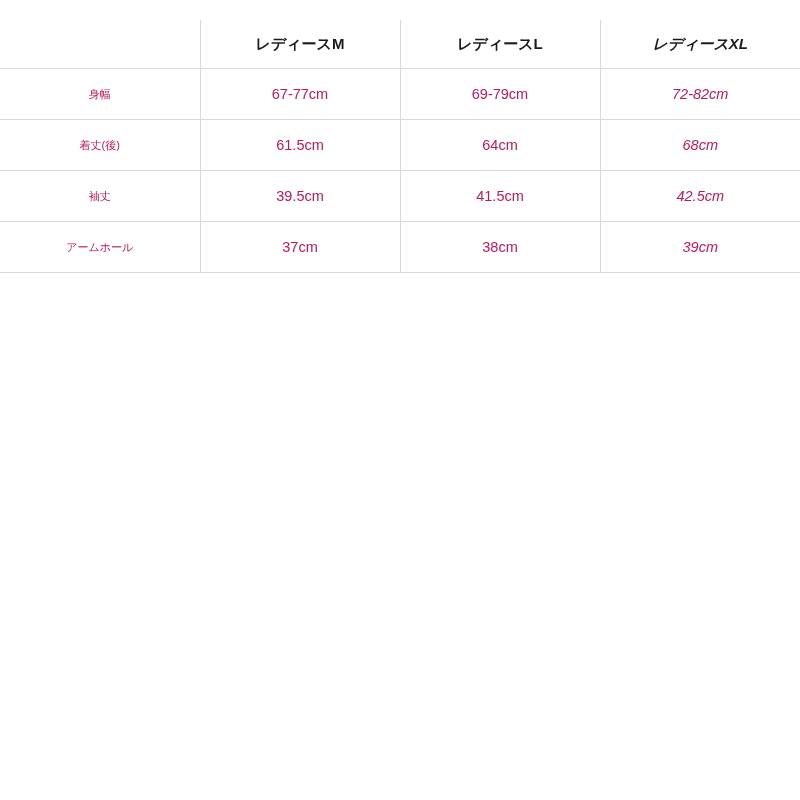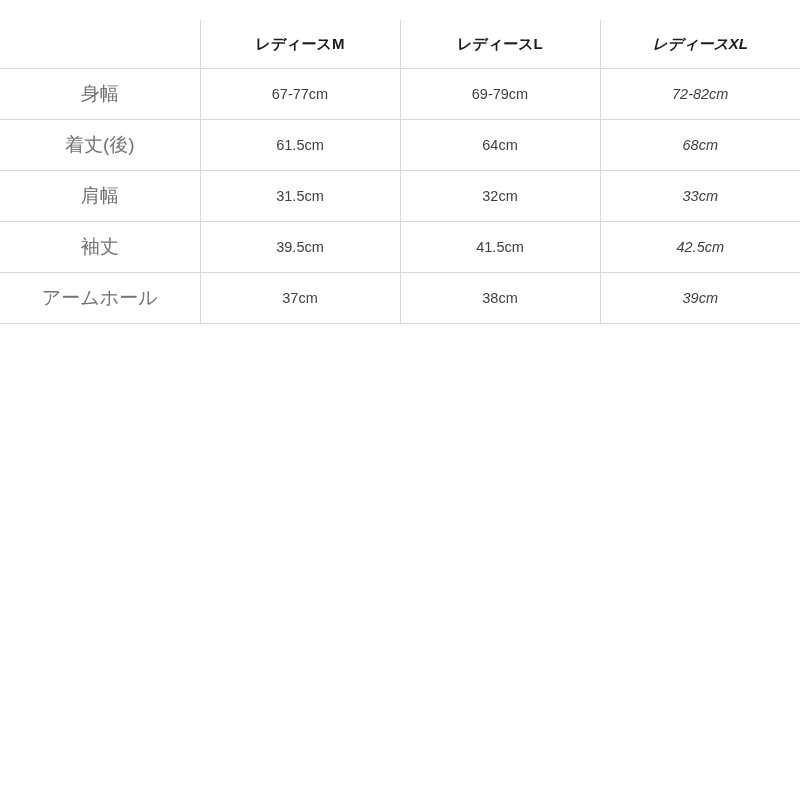--- a/index.html
+++ b/index.html
@@ -27,21 +27,21 @@
     border-collapse: collapse;
     table-layout: fixed;
   }
   .size-table th,
   .size-table td {
     border: 1px solid #d8d8d8;
     text-align: center;
     vertical-align: middle;
     font-size: 14.5px;
     font-weight: normal;
-    color: #404040;
+    color: #be185d;
     height: 50px;
     padding: 0;
   }
   .size-table col.label-col { width: 200px; }
   .size-table col.data-col { width: 200px; }
 
   .size-table thead th {
     height: 48px;
     font-weight: bold;
     font-size: 15px;
@@ -51,22 +51,22 @@
   .size-table thead th.corner {
     border-top: none;
     border-left: none;
   }
   .size-table thead th.head-cell {
     border-top: none;
   }
   .size-table tbody th.row-label {
     border-left: none;
     font-weight: normal;
-    font-size: 19px;
-    color: #737373;
+    font-size: 11px;
+    color: #be185d;
   }
   .size-table tbody td.last-col,
   .size-table thead th.last-col {
     border-right: none;
     font-style: italic;
   }
   .size-table tbody tr:last-child th,
   .size-table tbody tr:last-child td {
     border-bottom: 1px solid #d8d8d8;
   }
@@ -101,26 +101,20 @@
         <td>69-79cm</td>
         <td class="last-col">72-82cm</td>
       </tr>
       <tr>
         <th class="row-label">着丈(後)</th>
         <td>61.5cm</td>
         <td>64cm</td>
         <td class="last-col">68cm</td>
       </tr>
       <tr>
-        <th class="row-label">肩幅</th>
-        <td>31.5cm</td>
-        <td>32cm</td>
-        <td class="last-col">33cm</td>
-      </tr>
-      <tr>
         <th class="row-label">袖丈</th>
         <td>39.5cm</td>
         <td>41.5cm</td>
         <td class="last-col">42.5cm</td>
       </tr>
       <tr>
         <th class="row-label">アームホール</th>
         <td>37cm</td>
         <td>38cm</td>
         <td class="last-col">39cm</td>

